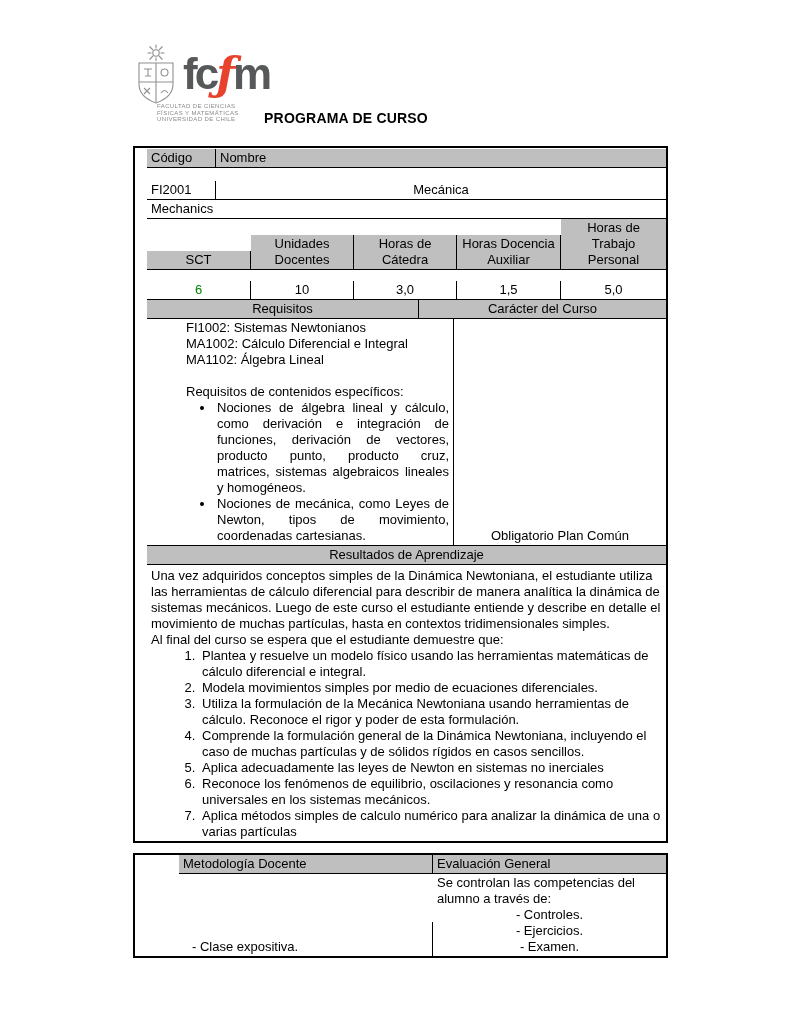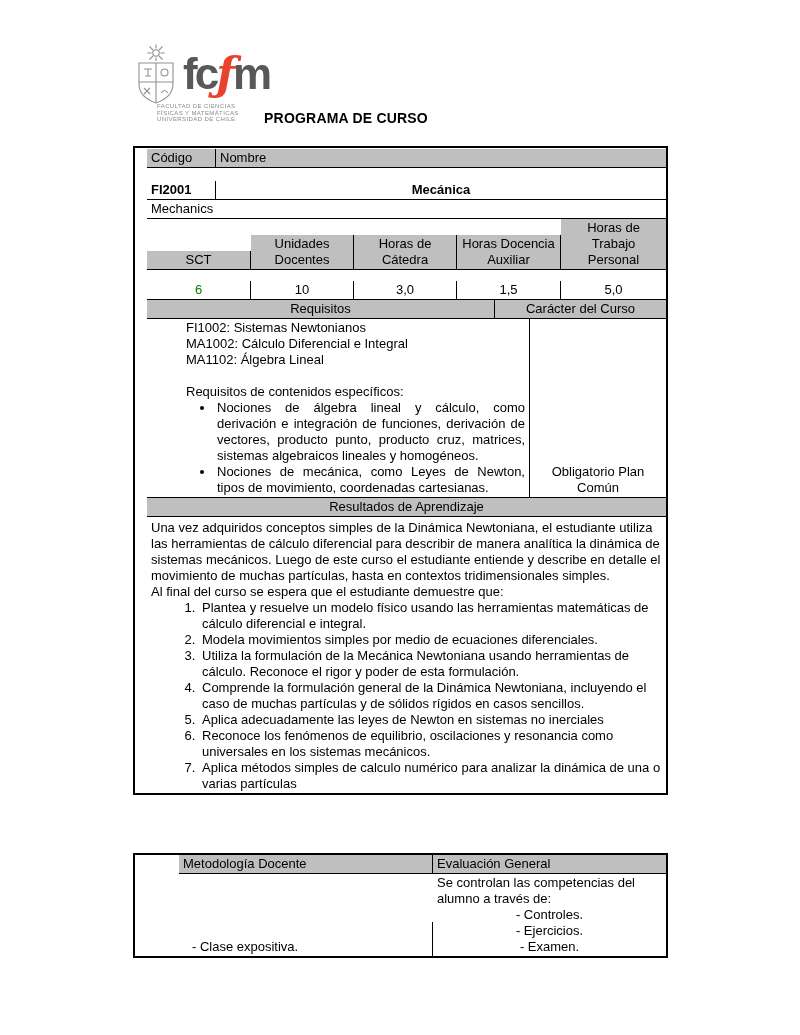--- a/index.html
+++ b/index.html
@@ -40,29 +40,29 @@
   .tbl.bottom{top:853px;padding-left:32px;}
   .row{display:flex;border-bottom:1px solid #000;align-items:flex-end;margin-left:12px;}
   .row:last-child{border-bottom:none;}
   .cell{
     border-right:1px solid #000;box-sizing:border-box;
     padding:1px 4px;overflow:hidden;
   }
   .cell:last-child{border-right:none;}
   .gray{background:#bfbfbf;}
   .grow{flex:1 1 auto;}
-  .bold{font-weight:bold;}
+  .bold{font-weight:normal;}
   .center{text-align:center;}
   .vcenter{display:flex;align-items:center;justify-content:center;}
   .w-codigo{width:69px;flex:0 0 auto;}
   .w-sct1{width:104px;flex:0 0 auto;}
   .w-sct2{width:103px;flex:0 0 auto;}
   .w-sct3{width:103px;flex:0 0 auto;}
   .w-sct4{width:104px;flex:0 0 auto;}
-  .w-req{width:348px;flex:0 0 auto;}
+  .w-req{width:272px;flex:0 0 auto;}
   .w-met{width:254px;flex:0 0 auto;}
   .h19{min-height:19px;} .h31{min-height:31px;} .h18{min-height:18px;}
   .h41{min-height:41px;} .h29{min-height:29px;} .hreq{min-height:176px;padding-left:35px;}
   .hres{min-height:276px;} .hbot{min-height:76px;}
   .sct-green{color:#008000;}
   .spacer{height:16px;}
   .req-list{margin:0;padding-left:29px;text-align:justify;}
   .req-list li{padding-left:2px;}
   .res-intro{margin:0;}
   .res-list{margin:0;padding-left:48px;}

